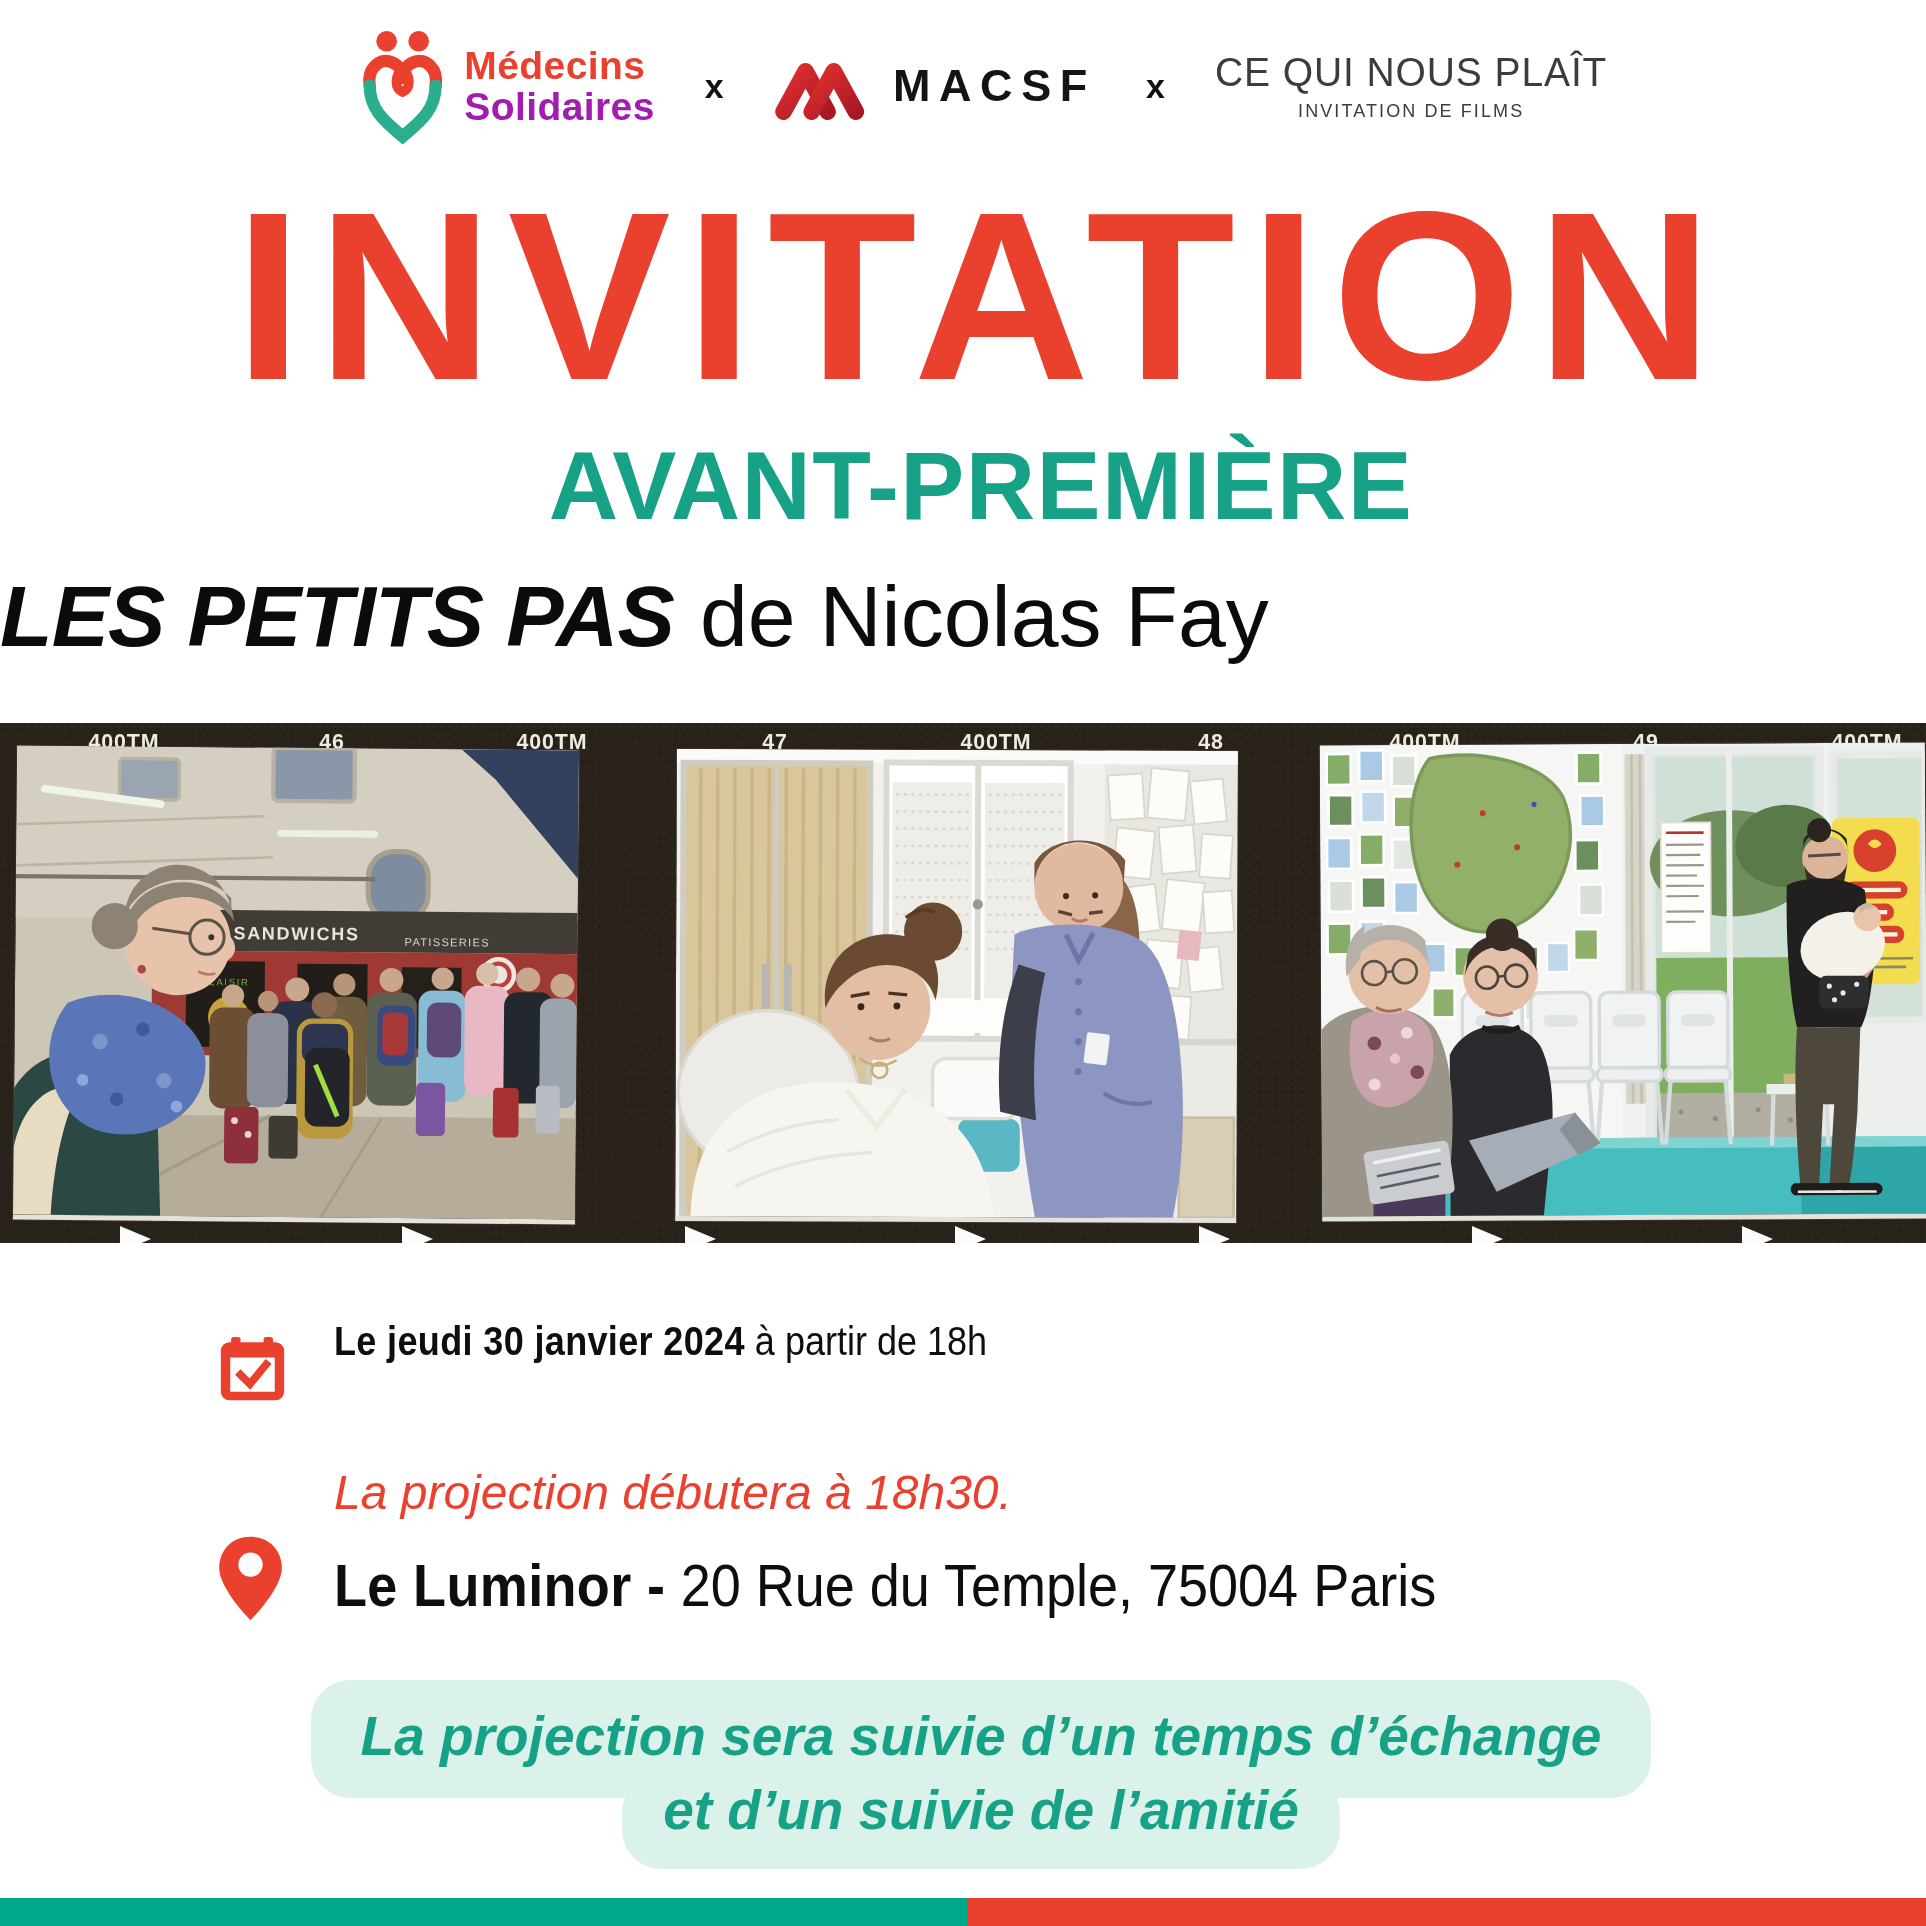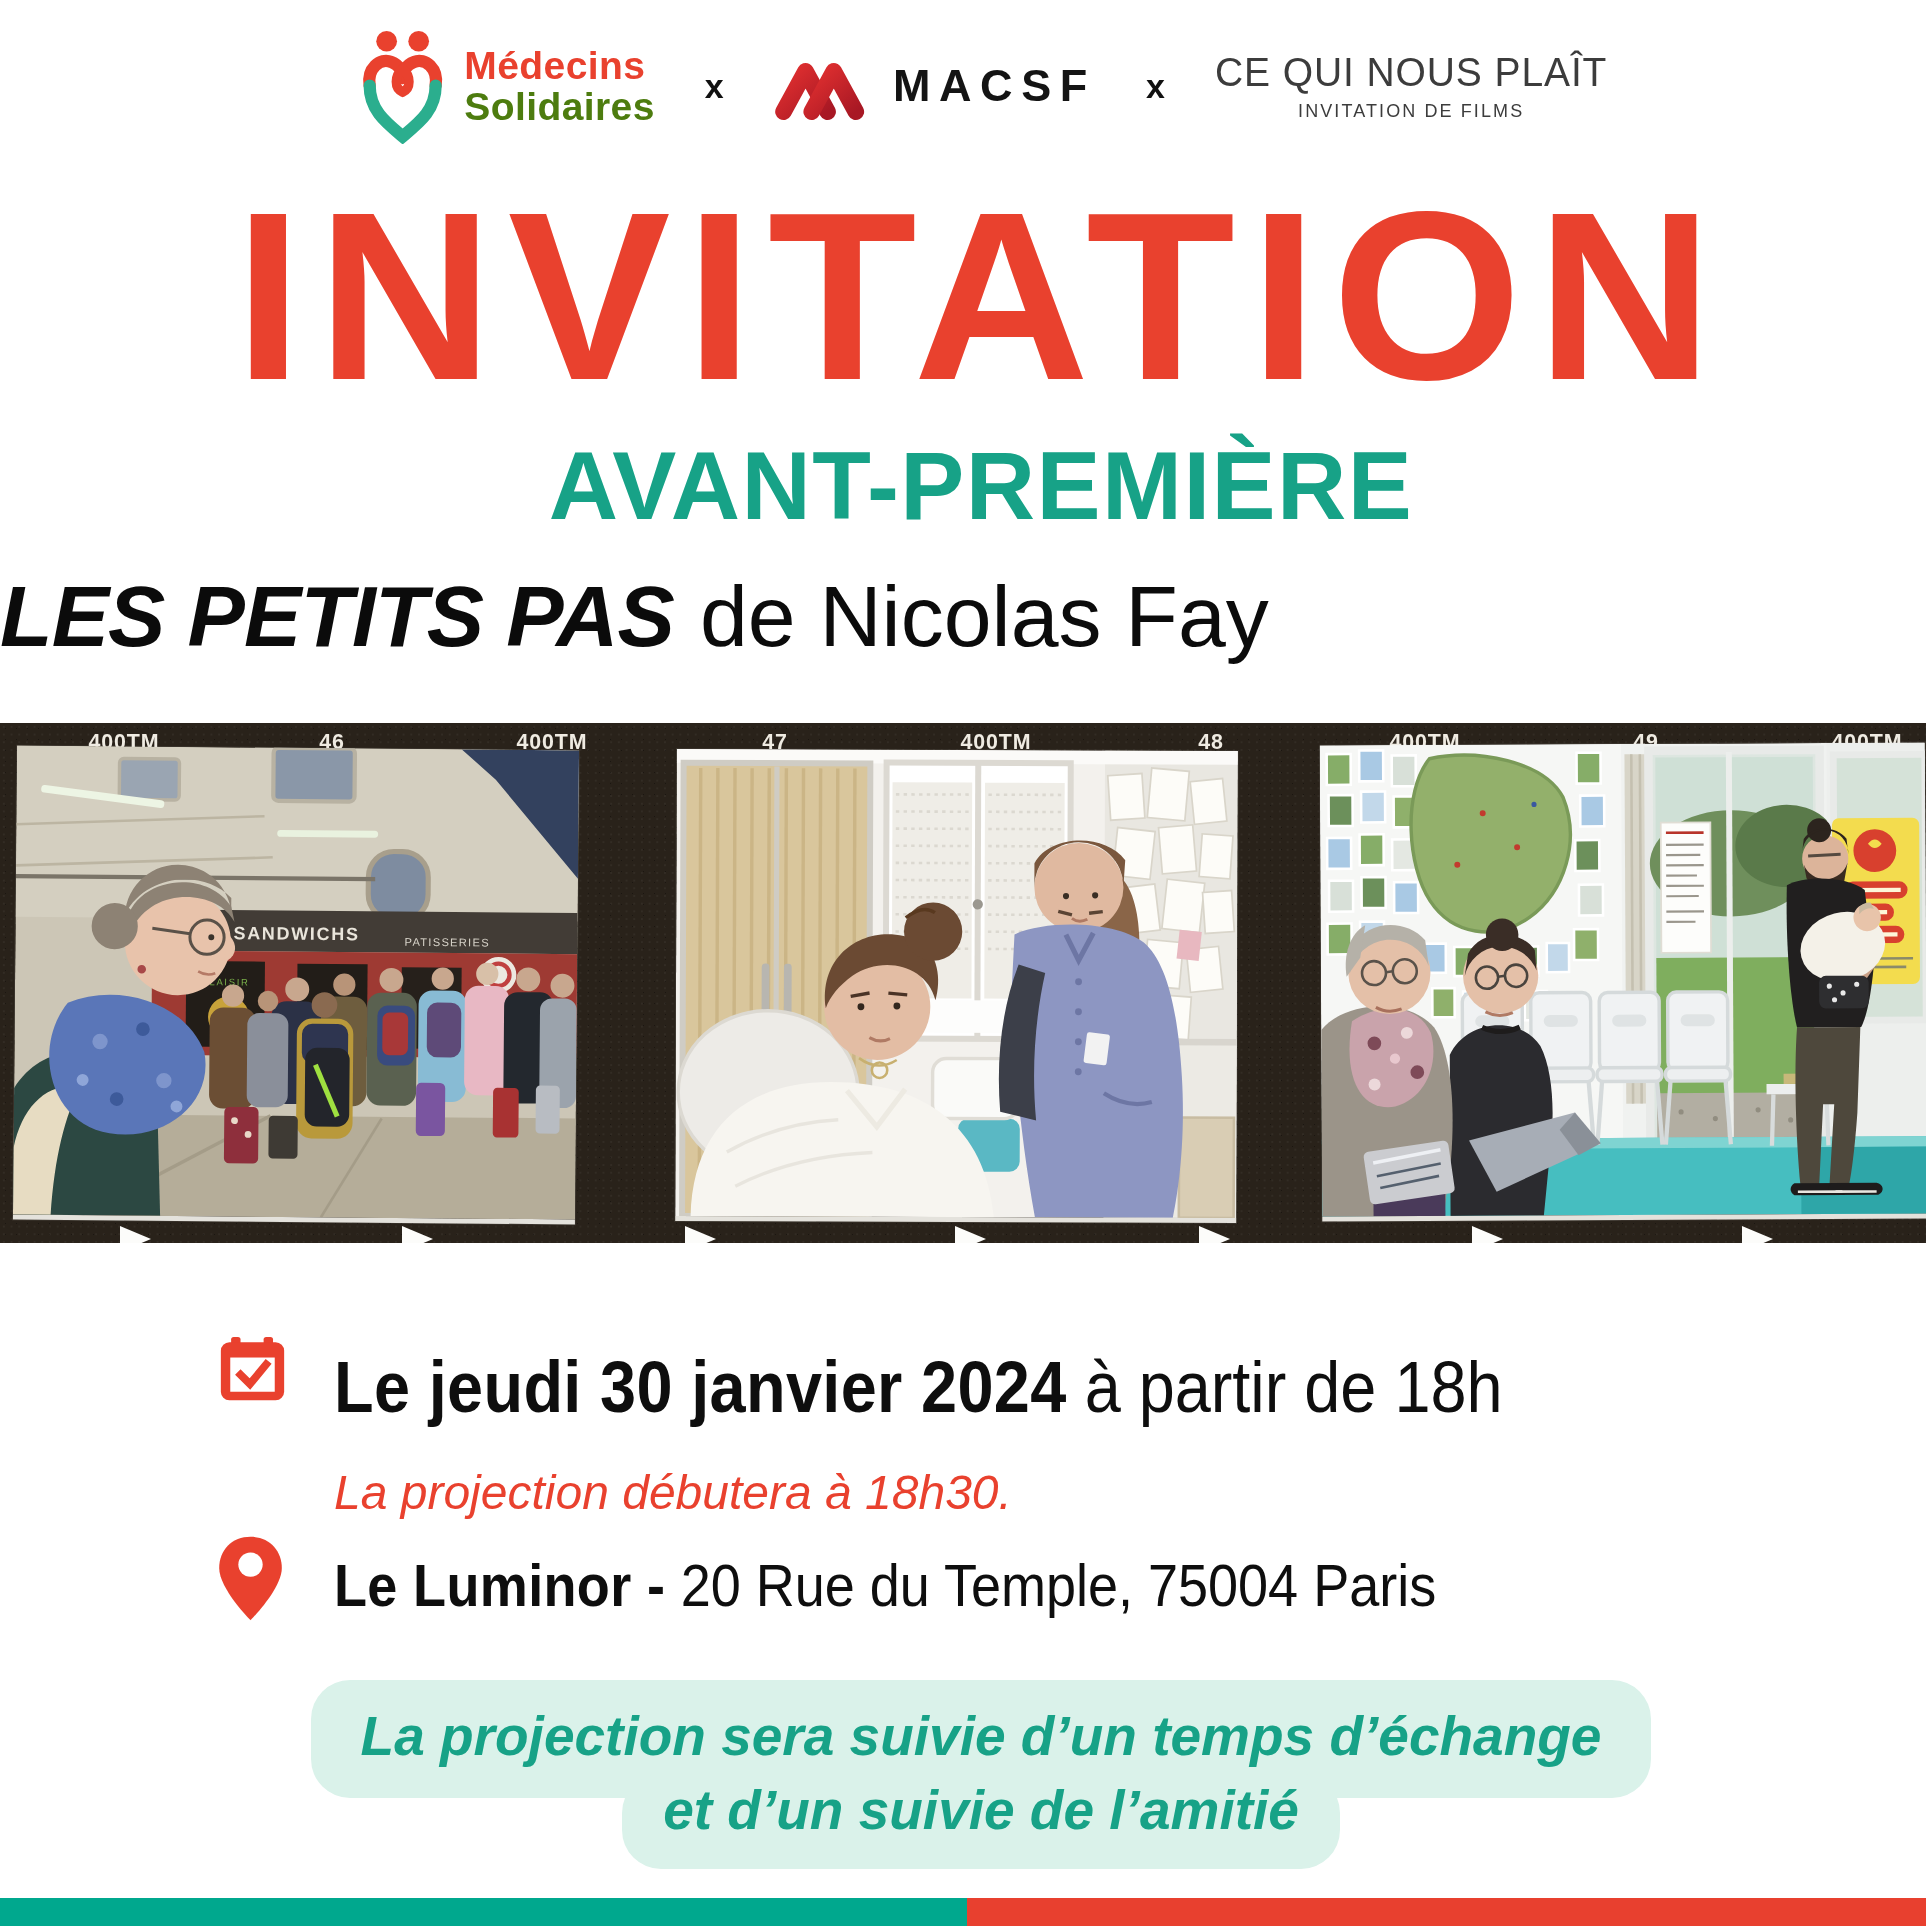--- a/index.html
+++ b/index.html
@@ -15,21 +15,21 @@
     position:relative;width:1926px;height:1926px;background:#ffffff;overflow:hidden;
     font-family:"Liberation Sans","DejaVu Sans",sans-serif;color:var(--ink);padding-left:36px;
   }
 
   
   .logos{position:absolute;top:22px;left:50%;transform:translateX(-50%);
          display:flex;align-items:center;gap:45px;height:128px;white-space:nowrap;}
   .ms-logo{display:flex;align-items:center;gap:13.7px;}
   .ms-text{font-weight:700;font-size:39px;line-height:1.06;letter-spacing:0.4px;}
   .ms-text .l1{color:var(--red);}
-  .ms-text .l2{color:#4d7c0f;}
+  .ms-text .l2{color:#a21caf;}
   .x-sep{font-size:34px;font-weight:700;color:#111;padding:0 5.1px;}
   .macsf{display:flex;align-items:center;gap:27px;}
   .macsf-name{font-size:45px;font-weight:700;letter-spacing:8.6px;color:#141414;}
   .cqnp{display:flex;flex-direction:column;align-items:center;}
   .cqnp .l1{font-size:39px;font-weight:400;color:#3C3C3C;letter-spacing:0.9px;transform:scaleY(1.05);}
   .cqnp .l2{font-size:18px;font-weight:400;color:#3C3C3C;letter-spacing:2.1px;margin-top:6.8px;}
 
   
   .title{position:absolute;top:175px;left:0;width:100%;text-align:center;
          font-size:244px;line-height:1;font-weight:800;color:var(--red);
@@ -50,21 +50,21 @@
   .film-label{position:absolute;top:6.8px;transform:translateX(-50%) scaleY(1.05);
               color:#EFEBE2;font-size:21.4px;font-weight:700;letter-spacing:0.9px;}
   .film-arrow{position:absolute;bottom:-8.6px;width:0;height:0;
               border-left:31px solid #FCFCFA;border-top:13px solid transparent;border-bottom:13px solid transparent;}
   .photo{position:absolute;overflow:hidden;border-bottom:5.1px solid #E4E2DC;
          box-shadow:0 0 0 0.9px rgba(255,255,255,.08);}
   .photo svg{display:block;width:100%;height:100%;}
 
   
   .detail-icon{position:absolute;}
-  .date-row{position:absolute;left:334px;top:1351px;font-size:72px;line-height:1;}
+  .date-row{position:absolute;left:334px;top:1321px;font-size:40px;line-height:1;}
   .venue-row{position:absolute;left:334px;top:1556px;font-size:60px;line-height:1;}
   .cond{display:inline-block;transform:scaleX(0.9);transform-origin:left center;white-space:nowrap;}
   .b{font-weight:700;letter-spacing:0.4px;}
   .r{font-weight:400;}
   .date-note{position:absolute;left:334px;top:1469px;font-size:48px;line-height:1;
              font-style:italic;color:var(--red);font-weight:400;}
 
   
   .closing{position:absolute;top:1680px;left:0;width:100%;display:flex;flex-direction:column;align-items:center;}
   .closing .line{background:var(--mint);border-radius:39px;color:var(--teal);

